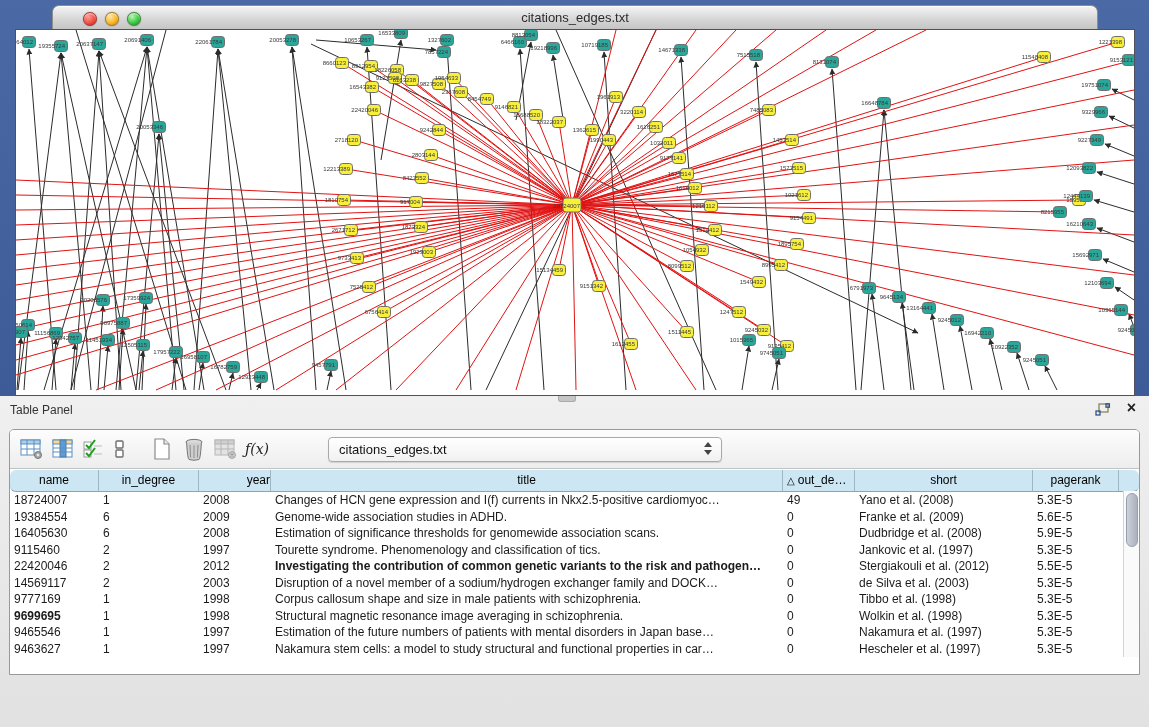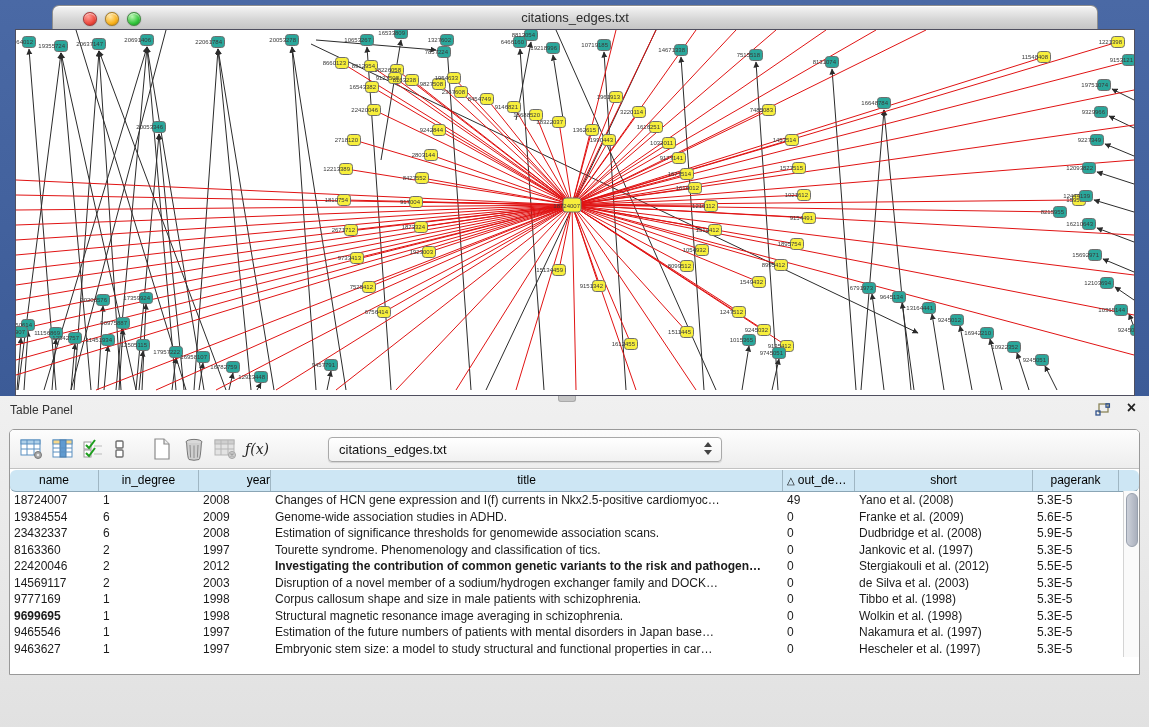--- a/index.html
+++ b/index.html
@@ -595,30 +595,30 @@
             <div class="trow">
               <div class="td" style="width: 89px;">19384554</div>
               <div class="td" style="width: 100px;">6</div>
               <div class="td" style="width: 72px;">2009</div>
               <div class="td" style="width: 512px;">Genome-wide association studies in ADHD.</div>
               <div class="td" style="width: 72px;">0</div>
               <div class="td" style="width: 178px;">Franke et al. (2009)</div>
               <div class="td" style="width: 86px;">5.6E-5</div>
             </div>
             <div class="trow">
-              <div class="td" style="width: 89px;">23432337</div>
+              <div class="td" style="width: 89px;">16405630</div>
               <div class="td" style="width: 100px;">6</div>
               <div class="td" style="width: 72px;">2008</div>
               <div class="td" style="width: 512px;">Estimation of significance thresholds for genomewide association scans.</div>
               <div class="td" style="width: 72px;">0</div>
               <div class="td" style="width: 178px;">Dudbridge et al. (2008)</div>
               <div class="td" style="width: 86px;">5.9E-5</div>
             </div>
             <div class="trow">
-              <div class="td" style="width: 89px;">8163360</div>
+              <div class="td" style="width: 89px;">9115460</div>
               <div class="td" style="width: 100px;">2</div>
               <div class="td" style="width: 72px;">1997</div>
               <div class="td" style="width: 512px;">Tourette syndrome. Phenomenology and classification of tics.</div>
               <div class="td" style="width: 72px;">0</div>
               <div class="td" style="width: 178px;">Jankovic et al. (1997)</div>
               <div class="td" style="width: 86px;">5.3E-5</div>
             </div>
             <div class="trow">
               <div class="td" style="width: 89px;">22420046</div>
               <div class="td" style="width: 100px;">2</div>
@@ -661,21 +661,21 @@
               <div class="td" style="width: 72px;">1997</div>
               <div class="td" style="width: 512px;">Estimation of the future numbers of patients with mental disorders in Japan base…</div>
               <div class="td" style="width: 72px;">0</div>
               <div class="td" style="width: 178px;">Nakamura et al. (1997)</div>
               <div class="td" style="width: 86px;">5.3E-5</div>
             </div>
             <div class="trow">
               <div class="td" style="width: 89px;">9463627</div>
               <div class="td" style="width: 100px;">1</div>
               <div class="td" style="width: 72px;">1997</div>
-              <div class="td" style="width: 512px;">Embryonic stem size: a model to study structural and functional properties in car…</div>
+              <div class="td" style="width: 512px;">Nakamura stem cells: a model to study structural and functional properties in car…</div>
               <div class="td" style="width: 72px;">0</div>
               <div class="td" style="width: 178px;">Hescheler et al. (1997)</div>
               <div class="td" style="width: 86px;">5.3E-5</div>
             </div>
           </div>
       </div>
       <div class="scrollbar">
         <div class="sb-thumb"></div>
       </div>
 

